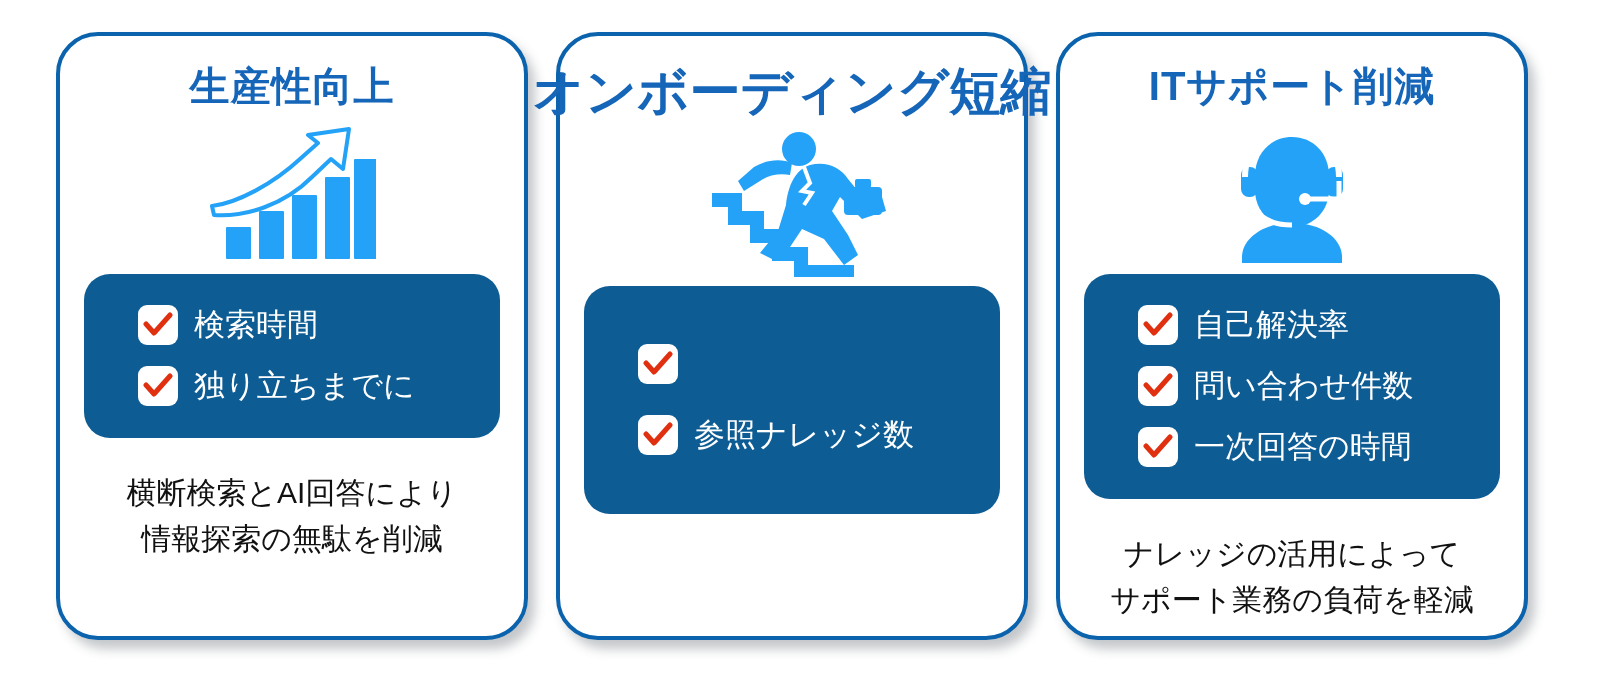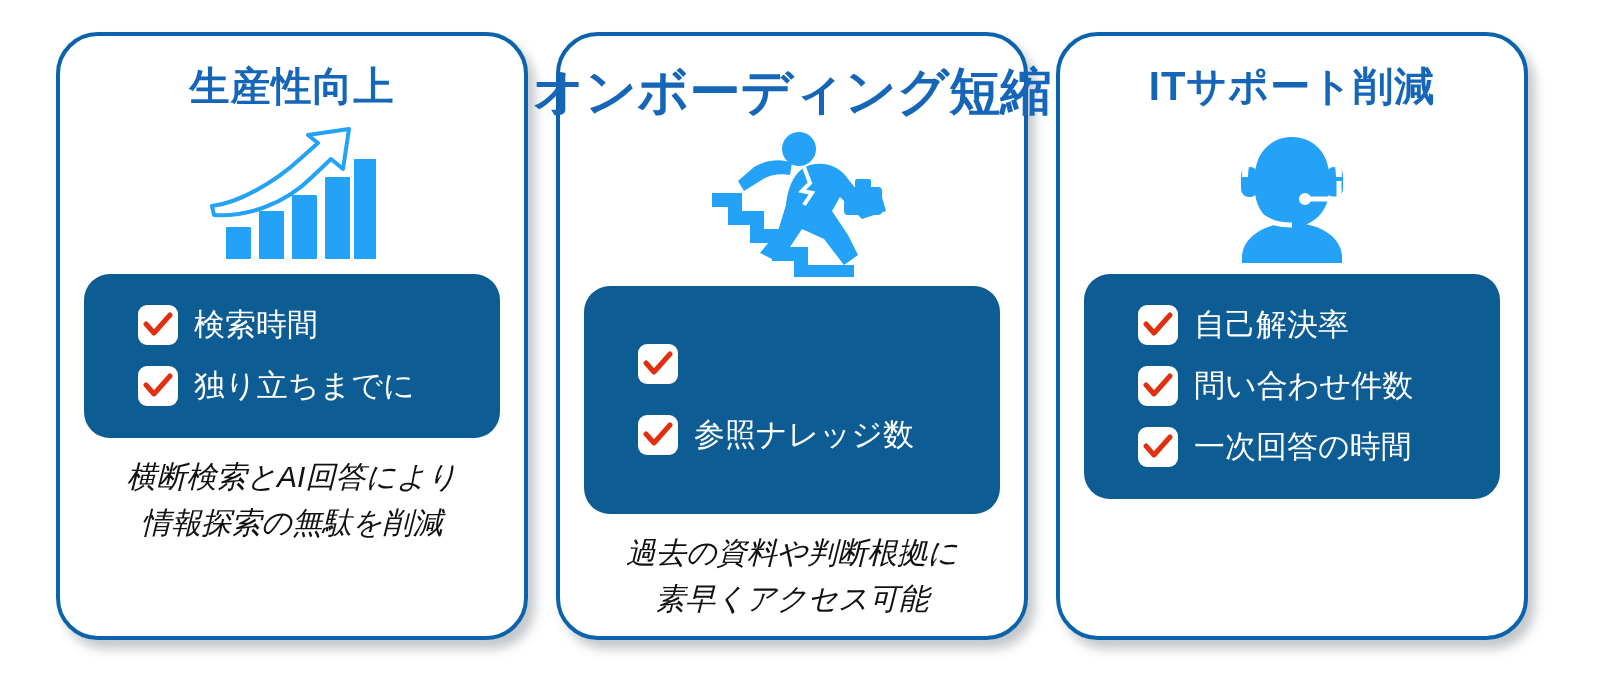--- a/index.html
+++ b/index.html
@@ -102,28 +102,27 @@
   }
   .chk svg { display: block; }
   .check-label {
     color: #ffffff;
     font-size: 31px;
     line-height: 43px;
     font-weight: normal;
     white-space: pre-line;
   }
   .caption {
-    margin-top: 16px;
+    margin-top: 32px;
     text-align: center;
     color: #111111;
     font-size: 30px;
     line-height: 46px;
     white-space: pre-line;
     letter-spacing: 0px;
-    font-style: italic;
   }
 </style>
 </head>
 <body>
 
 <div id="stage">
   <div class="cards-row">
 
     <div class="card">
       <div class="card-title">生産性向上</div>
@@ -192,22 +191,20 @@
         <div class="check-row spaced">
           <span class="chk">
             <svg width="30" height="26" viewBox="0 0 30 26">
                 <path d="M3 12 L11 21 L27 3" fill="none" stroke="#e03010" stroke-width="5" stroke-linecap="round" stroke-linejoin="round"></path>
               </svg>
           </span>
           <span class="check-label">参照ナレッジ数</span>
         </div>
       </div>
 
-      <div class="caption">過去の資料や判断根拠に
-素早くアクセス可能</div>
     </div>
 
     <div class="card">
       <div class="card-title">ITサポート削減</div>
 
       <div class="icon-area">
         <svg width="146" height="146" viewBox="0 0 146 146" aria-hidden="true">
           <g fill="#23a2f7">
             <path d="M73 18 C94 18 110 34 110 57 v14 c0 21 -16 37 -37 37 S36 92 36 71 V57 C36 34 52 18 73 18 Z"></path>
             <rect x="22" y="48" width="17" height="30" rx="8"></rect>
@@ -242,16 +239,18 @@
         <div class="check-row">
           <span class="chk">
             <svg width="30" height="26" viewBox="0 0 30 26">
                 <path d="M3 12 L11 21 L27 3" fill="none" stroke="#e03010" stroke-width="5" stroke-linecap="round" stroke-linejoin="round"></path>
               </svg>
           </span>
           <span class="check-label">一次回答の時間</span>
         </div>
       </div>
 
+      <div class="caption">ナレッジの活用によって
+サポート業務の負荷を軽減</div>
     </div>
 
   </div>
 </div>
 
 </body></html>

